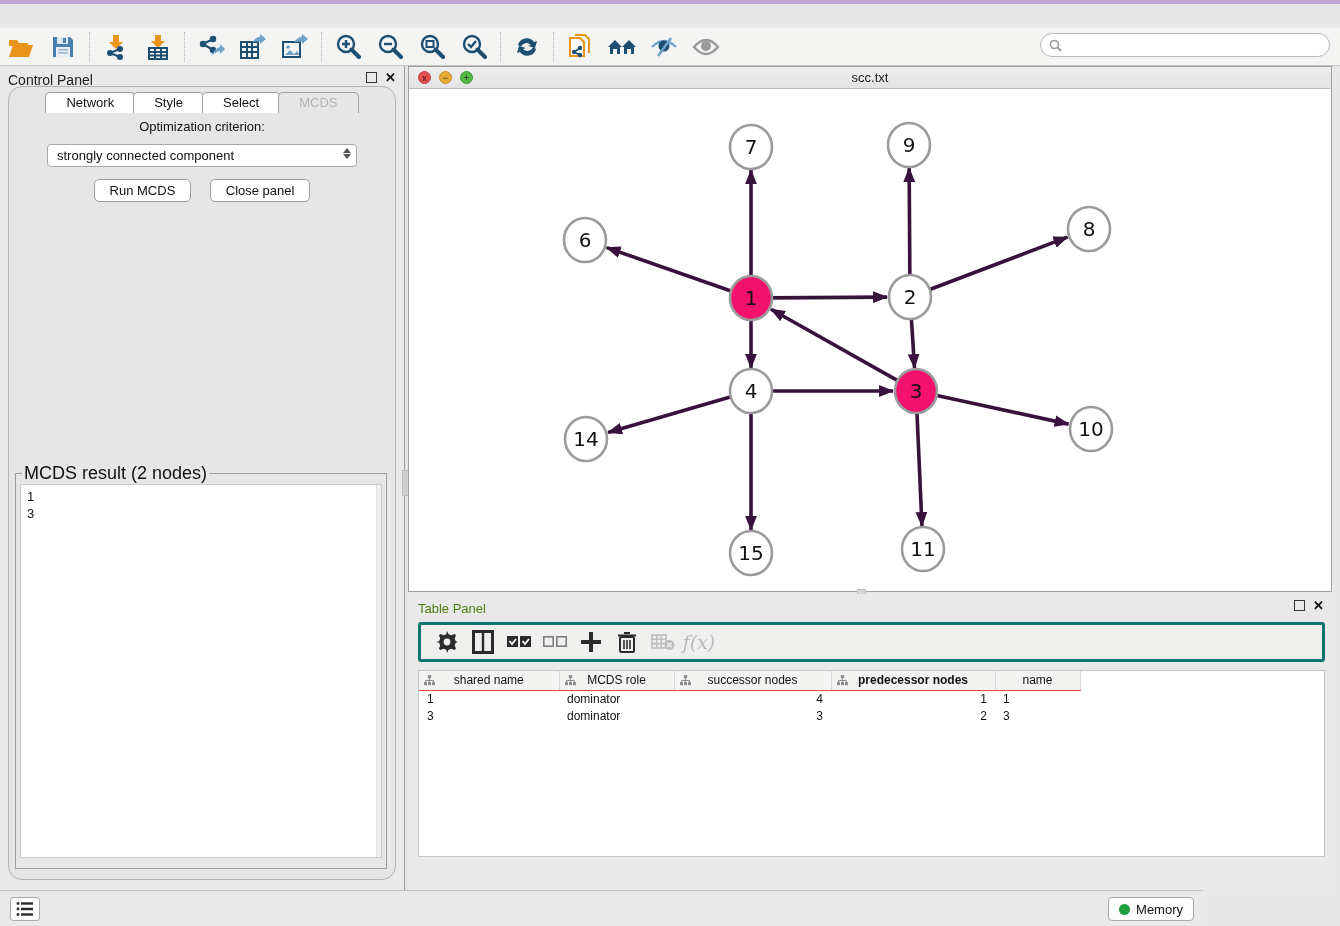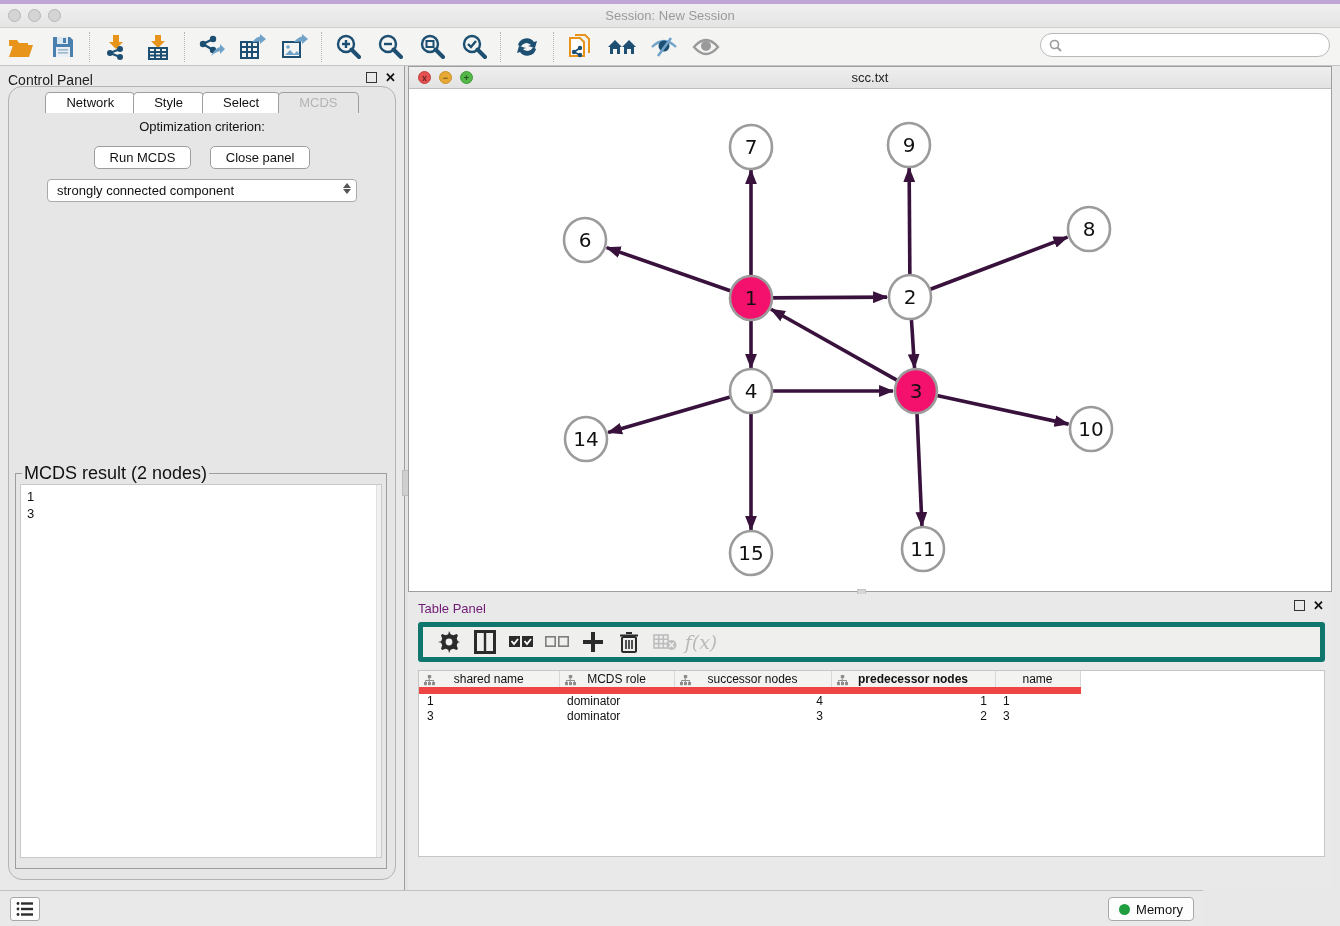--- a/index.html
+++ b/index.html
@@ -67,28 +67,28 @@
     font-size:9px; font-weight:bold; text-align:center; line-height:13px; color:rgba(0,0,0,.55); }
   #dot-close { left:9px;  background:#e4504e; border:1px solid #c13f3e; }
   #dot-min   { left:30px; background:#e6a935; border:1px solid #c98f26; }
   #dot-max   { left:51px; background:#52b748; border:1px solid #3f9a38; }
   #graph-area { position:relative; width:100%; height:502px; background:#fff; }
   #h-grip { position:absolute; left:448px; bottom:-4px; width:9px; height:6px; background:#d6d6d6; border:1px solid #c2c2c2; }
 
   
   #table-panel { position:absolute; left:408px; top:594px; width:924px; height:296px; background:#e9e9e9; }
   #tp-header { position:relative; height:26px; }
-  #tp-title { position:absolute; left:10px; top:7px; font-size:13px; color:#701a75; }
+  #tp-title { position:absolute; left:10px; top:7px; font-size:13px; color:#4d7c0f; }
   #tp-toolbar { position:absolute; left:10px; right:7px; top:28px; height:40px; background:#efefee;
-    border:5px solid #0f766e; border-radius:3px; display:flex; align-items:center; padding-left:8px; }
+    border:3px solid #0f766e; border-radius:3px; display:flex; align-items:center; padding-left:8px; }
   .tp-icon { width:36px; height:30px; display:flex; align-items:center; justify-content:center; }
   .fx { font-family:"DejaVu Serif", serif; font-style:italic; font-size:19px; color:#b9b9b9; }
   #tp-table-wrap { position:absolute; left:10px; right:7px; top:76px; bottom:33px; background:#fff; border:1px solid #c6c6c6; }
   table { border-collapse:collapse; font-size:12px; }
-  th { font-weight:normal; background:#f3f3f2; border-right:1px solid #d8d8d8; border-bottom:7px solid #ef4444;
+  th { font-weight:normal; background:#f3f3f2; border-right:1px solid #d8d8d8; border-bottom:1px solid #ef4444;
     height:19px; text-align:center; color:#111; position:relative; }
   th .tree-ic { position:absolute; left:5px; top:4px; }
   td { height:17px; padding:0 8px; color:#111; }
   td.r { text-align:right; }
   #tp-tabs { position:absolute; left:0; right:0; bottom:6px; text-align:center; }
   .tp-tab { display:inline-block; font-size:13px; font-weight:bold; padding:2px 12px 4px; background:#fff;
     border:1px solid #a8a8a8; border-radius:4px; margin:0 -1px; color:#111; position:relative; }
   .tp-tab.active { background:#dcdcdc; color:#b9b9b9; text-shadow:0 1px 0 #fff; }
 
   
@@ -99,26 +99,20 @@
     border-radius:4px; display:flex; align-items:center; gap:6px; padding:0 10px; font-size:13px; color:#111; }
   #memory-dot { width:11px; height:11px; border-radius:50%; background:#1f9e3f; }
 </style>
 </head>
 <body>
 
 <div id="app">
 
   <div id="desktop-strip"></div>
 
-  <div id="titlebar">
-    <span class="traffic" style="left:8px"></span>
-    <span class="traffic" style="left:28px"></span>
-    <span class="traffic" style="left:48px"></span>
-    <div id="win-title">Session: New Session</div>
-  </div>
 
   <div id="toolbar">
     <span class="tb-icon">
       <svg width="26" height="22" viewBox="0 0 26 22">
           <path d="M1 4 h8 l2 3 h9 v3 h-19 z" fill="#e8941a"></path>
           <path d="M1 21 L5 9 h20 L21 21 z" fill="#e8941a"></path>
         </svg>
     </span>
     <span class="tb-icon">
       <svg width="24" height="24" viewBox="0 0 24 24">
@@ -259,30 +253,30 @@
       <span class="panel-btns">
         <span class="float-icon"></span>
         <span class="close-icon">✕</span>
       </span>
     </div>
     <div id="cp-tabs">
       <span class="cp-tab">Network</span><span class="cp-tab">Style</span><span class="cp-tab">Select</span><span class="cp-tab active">MCDS</span>
     </div>
     <div id="cp-body">
       <div id="opt-label">Optimization criterion:</div>
-      <div id="cp-buttons">
-        <span class="cp-btn">Run MCDS</span>
-        <span class="cp-btn">Close panel</span>
-      </div>
       <div id="opt-select">
         <span>strongly connected component</span>
         <span class="stepper">
             <i class="step-up"></i>
             <i class="step-down"></i>
           </span>
+      </div>
+      <div id="cp-buttons">
+        <span class="cp-btn">Run MCDS</span>
+        <span class="cp-btn">Close panel</span>
       </div>
       <fieldset id="result-box">
         <legend>MCDS result (2 nodes)</legend>
         <div id="result-inner"><span id="result-lines">1
 3</span>
           <span id="result-scroll"></span>
         </div>
       </fieldset>
     </div>
   </div>

